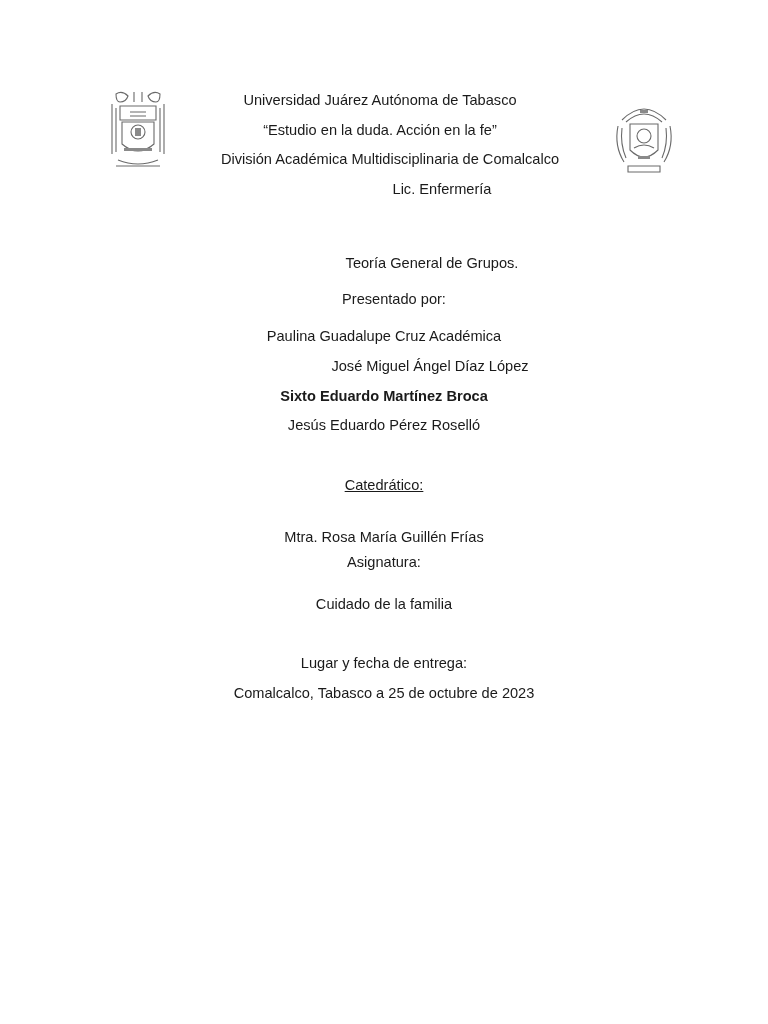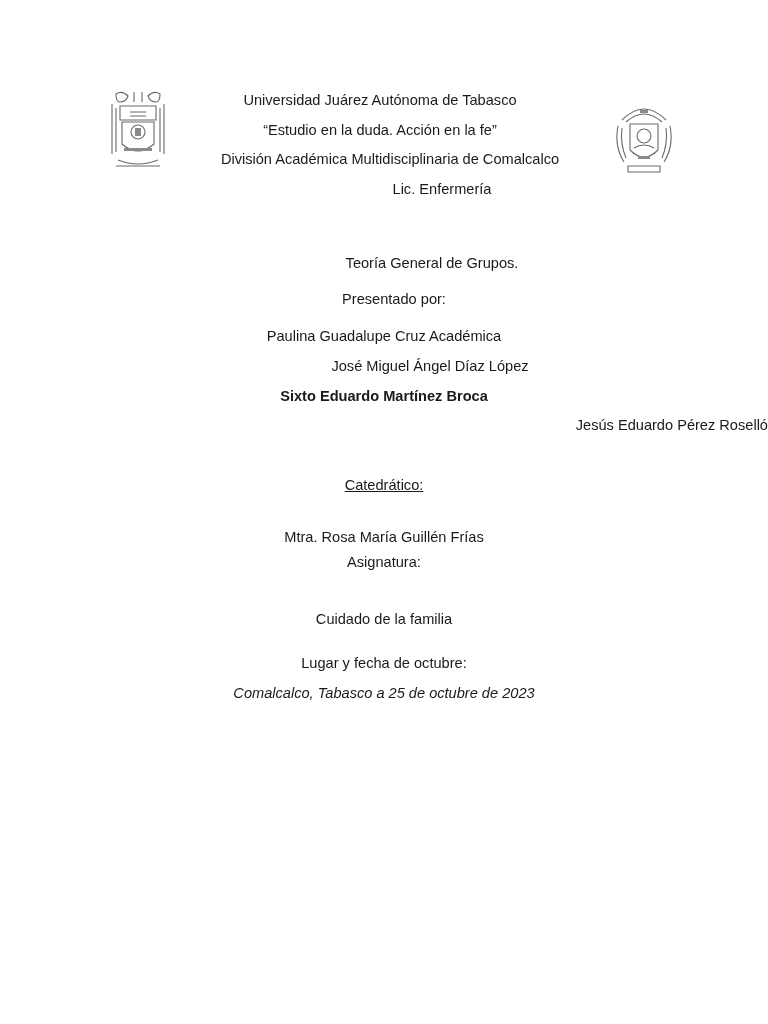--- a/index.html
+++ b/index.html
@@ -63,24 +63,24 @@
   <div class="line" style="top:121px; left:-4px;">“Estudio en la duda. Acción en la fe”</div>
   <div class="line" style="top:150px; left:6px;">División Académica Multidisciplinaria de Comalcalco</div>
   <div class="line" style="top:180px; left:58px;">Lic. Enfermería</div>
 
   <div class="line" style="top:254px;padding-left:48px;">Teoría General de Grupos.</div>
 
   <div class="line" style="top:290px;margin-left:10px;">Presentado por:</div>
   <div class="line" style="top:327px;">Paulina Guadalupe Cruz Académica</div>
   <div class="line" style="top:357px;margin-left:46px;">José Miguel Ángel Díaz López</div>
   <div class="line" style="top:387px;font-weight:bold;">Sixto Eduardo Martínez Broca</div>
-  <div class="line" style="top:416px;text-align:right;">Jesús Eduardo Pérez Roselló</div>
+  <div class="line" style="top:416px;">Jesús Eduardo Pérez Roselló</div>
 
   <div class="line" style="top:476px;text-decoration:underline;">Catedrático:</div>
   <div class="line" style="top:528px;">Mtra. Rosa María Guillén Frías</div>
 
   <div class="line" style="top:553px;">Asignatura:</div>
-  <div class="line" style="top:610px;">Cuidado de la familia</div>
+  <div class="line" style="top:595px;">Cuidado de la familia</div>
 
-  <div class="line" style="top:654px;">Lugar y fecha de octubre:</div>
-  <div class="line" style="top:684px;font-style:italic;">Comalcalco, Tabasco a 25 de octubre de 2023</div>
+  <div class="line" style="top:654px;">Lugar y fecha de entrega:</div>
+  <div class="line" style="top:684px;">Comalcalco, Tabasco a 25 de octubre de 2023</div>
 
 </div>
 
 </body></html>

